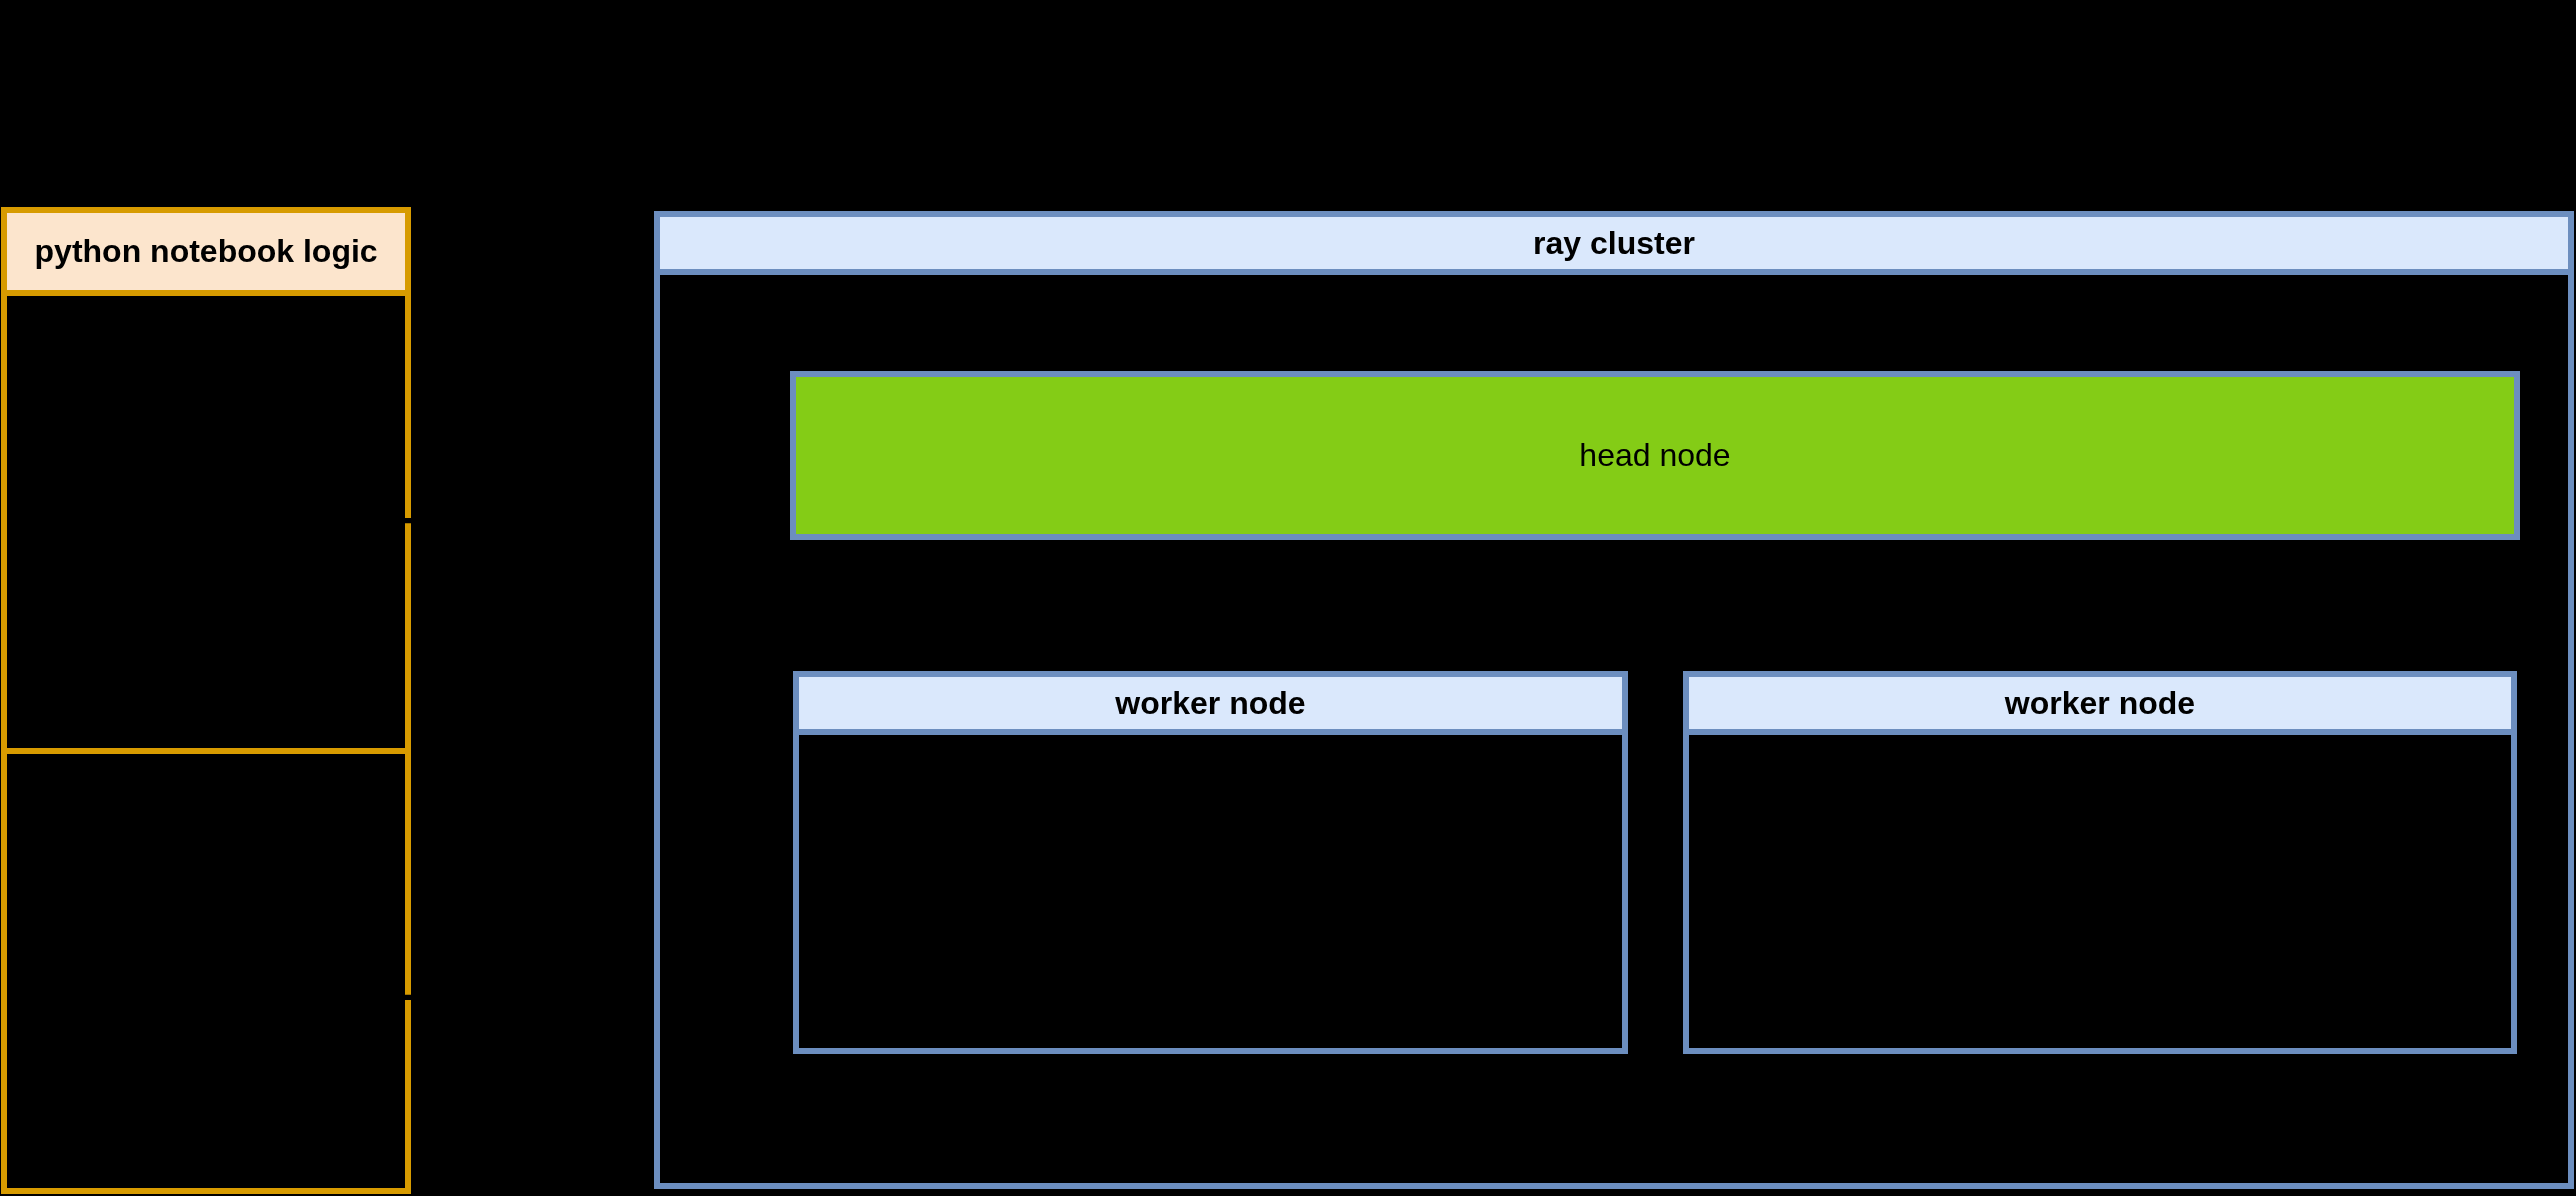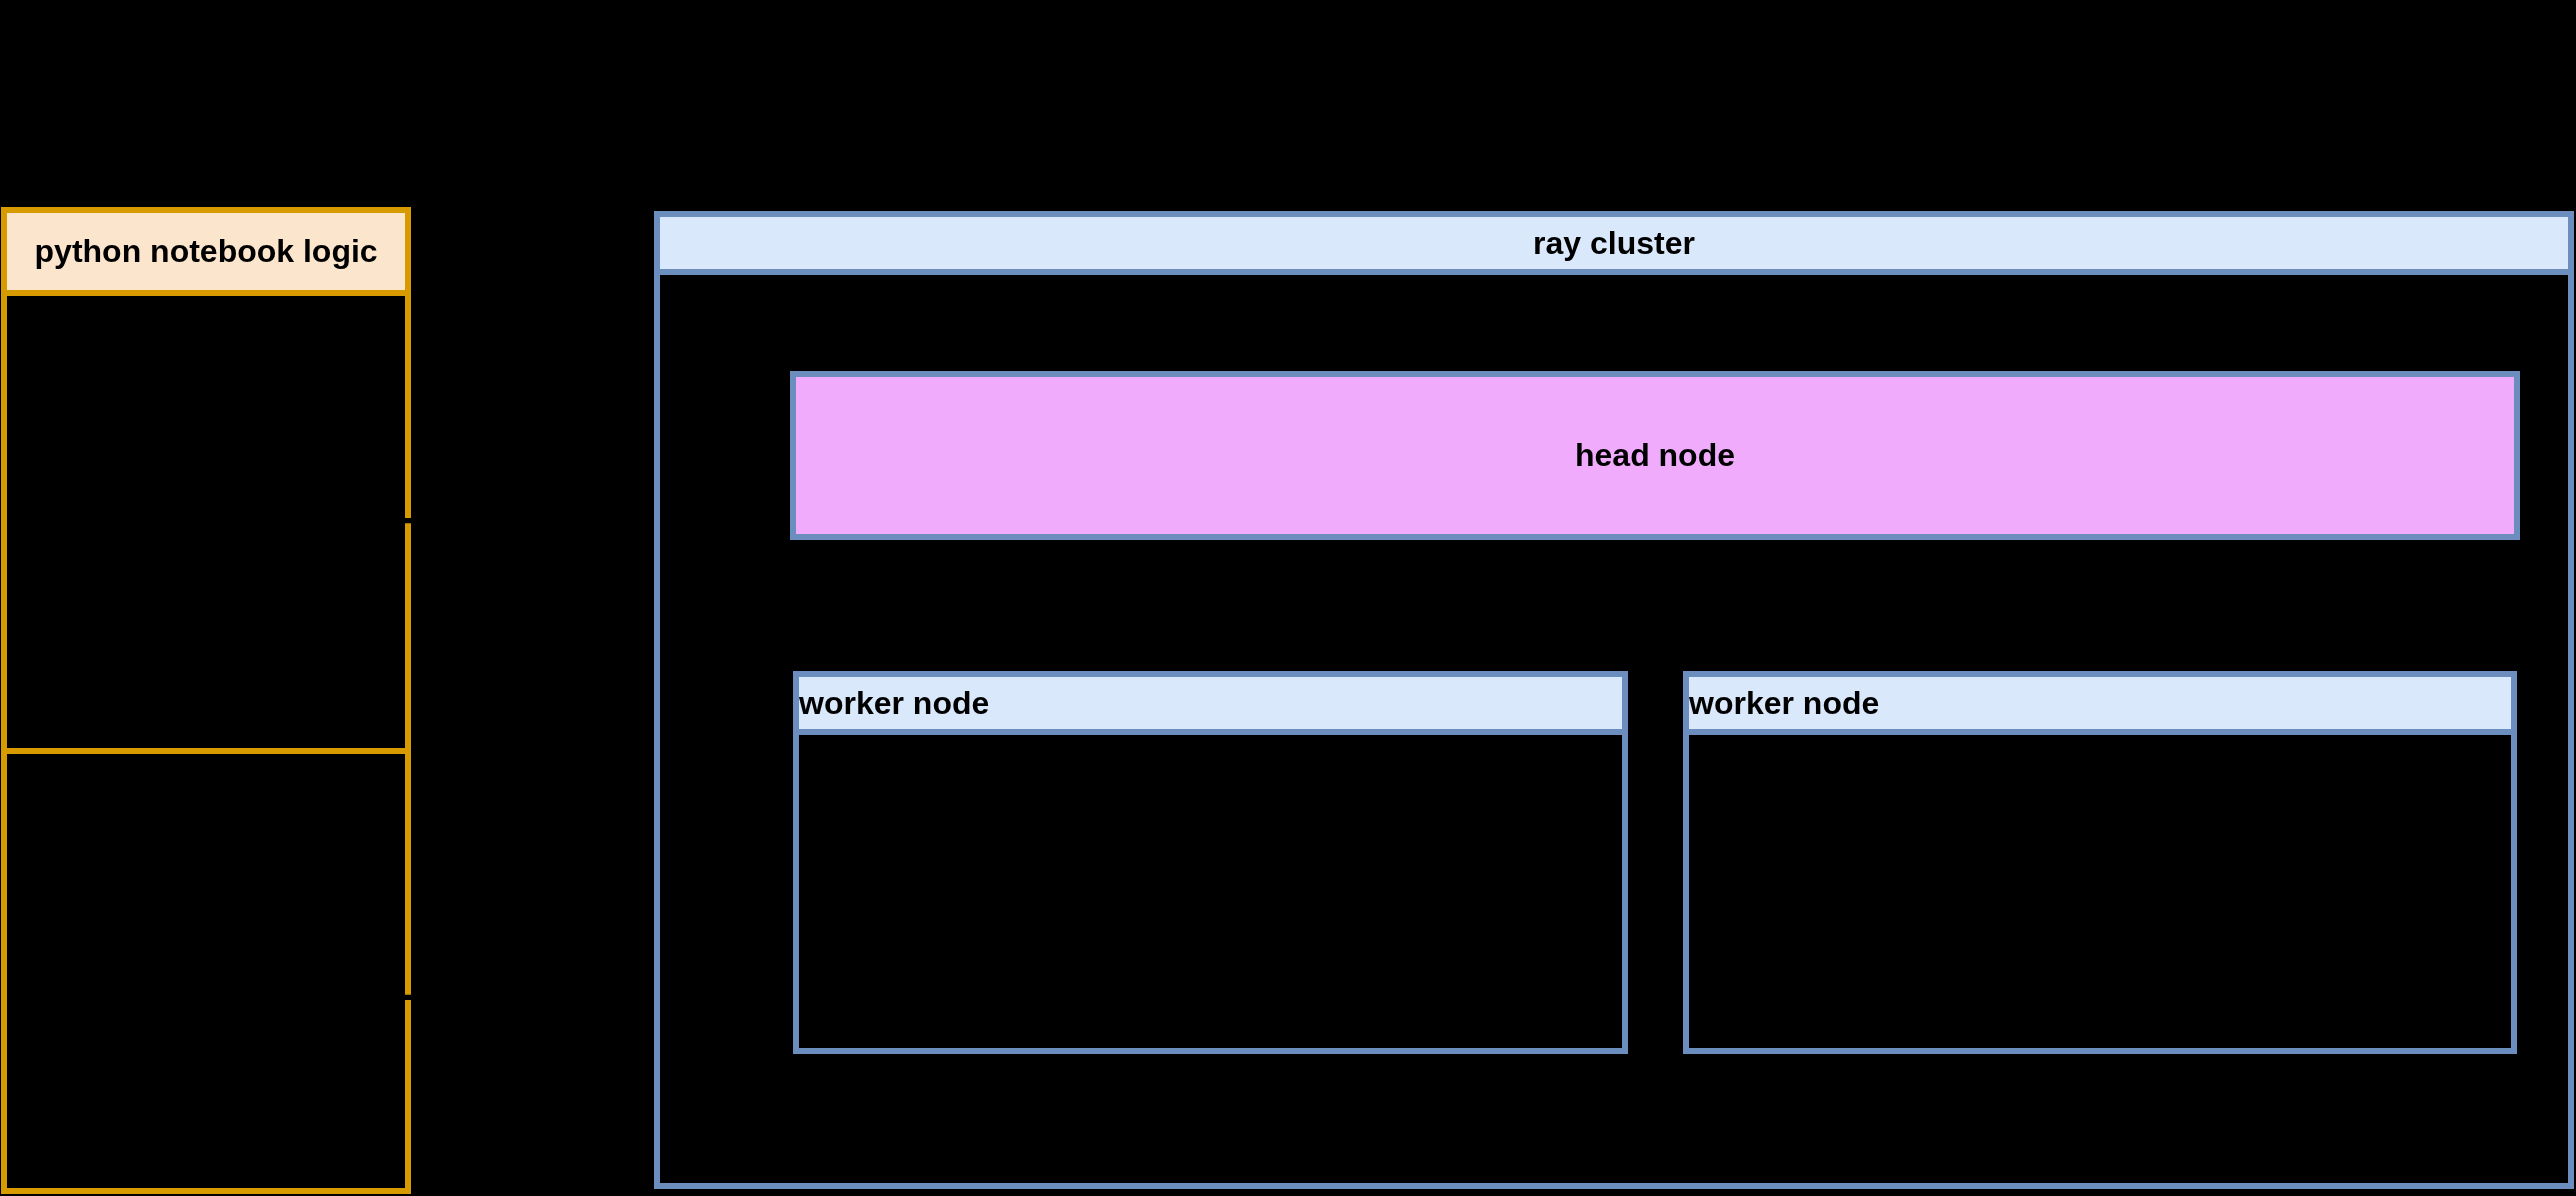--- a/index.html
+++ b/index.html
@@ -77,47 +77,47 @@
     display:flex; align-items:center; justify-content:center;
     font-weight:bold;
     font-size:32px;
     color:#000000;
     white-space:nowrap;
   }
   .head-node{
     position:absolute;
     left:790px; top:371px;
     width:1730px; height:169px;
-    background:#f0abfc;
+    background:#84cc16;
     border:6px solid #6C8EBF;
     box-sizing:border-box;
     display:flex; align-items:center; justify-content:center;
     font-size:32px;
-    font-weight:bold;
+    font-weight:normal;
     color:#000000;
     white-space:nowrap;
   }
   .worker-node{
     position:absolute;
     top:671px;
     width:835px; height:383px;
     border:6px solid #6C8EBF;
     box-sizing:border-box;
     background:transparent;
   }
   .worker-node.w1{ left:793px; }
   .worker-node.w2{ left:1683px; width:834px; }
   .worker-header{
     position:absolute;
     left:0; top:0; right:0;
     height:58px;
     background:#DAE8FC;
     border-bottom:6px solid #6C8EBF;
     box-sizing:border-box;
-    display:flex; align-items:center; 
+    display:flex; align-items:center; justify-content:center;
     font-weight:bold;
     font-size:32px;
     color:#000000;
     white-space:nowrap;
   }
   .worker-body{
     position:absolute;
     left:0; top:58px; right:0; bottom:0;
     background:transparent;
   }

